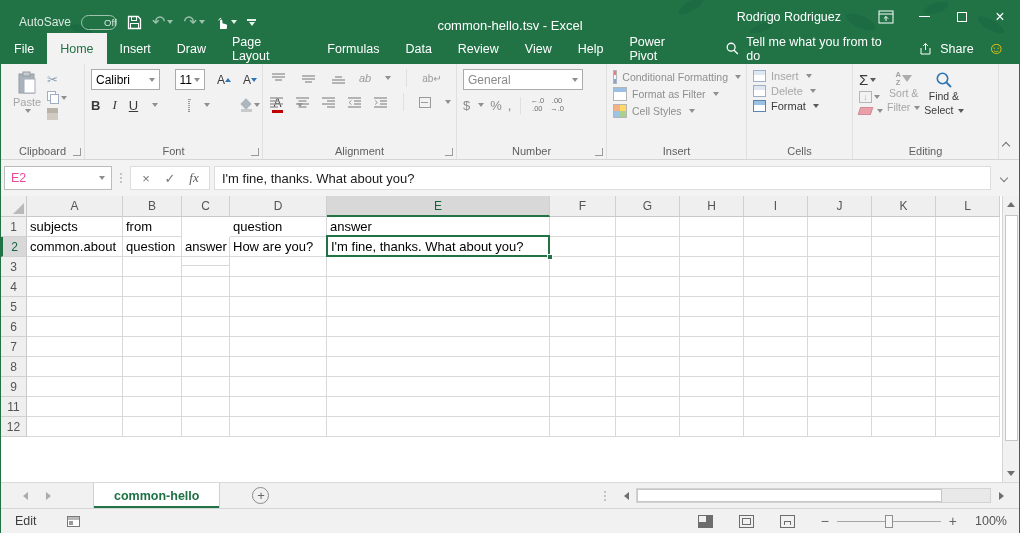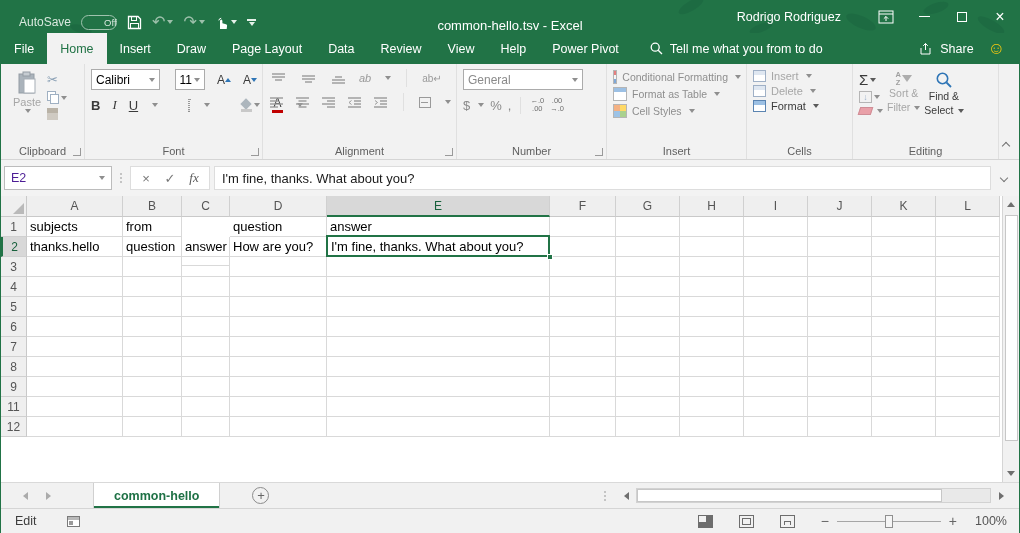--- a/index.html
+++ b/index.html
@@ -113,21 +113,21 @@
   .ed-big{display:flex;flex-direction:column;align-items:center;justify-content:flex-start;font-size:10.5px;line-height:1.25;text-align:center;padding-top:2px;gap:1px}
   .azic{display:flex;align-items:center;gap:1px}
   .azic .letters{display:flex;flex-direction:column;font-size:7.5px;font-weight:bold;color:#a0a0a0;line-height:1}
   .funnel{width:0;height:0;border-left:5px solid transparent;border-right:5px solid transparent;border-top:7px solid #adadad}
   .ribbon-collapse{position:absolute;right:8px;bottom:8px;width:8px;height:8px}
   .chv-up{display:block;width:6px;height:6px;border-left:1.5px solid #6f6f6f;border-top:1.5px solid #6f6f6f;transform:rotate(45deg)}
   .chv-dn{display:inline-block;width:6px;height:6px;border-right:1.5px solid #777;border-bottom:1.5px solid #777;transform:rotate(45deg)}
 
   
   .fbar{height:36px;background:#f3f3f3;display:flex;align-items:center;padding:0 6px 0 3px;gap:4px;flex:0 0 auto}
-  .namebox{width:108px;height:24px;background:#fff;border:1px solid #bcbcbc;display:flex;align-items:center;justify-content:space-between;padding:0 6px;font-size:12.5px;color:#4c1d95}
+  .namebox{width:108px;height:24px;background:#fff;border:1px solid #bcbcbc;display:flex;align-items:center;justify-content:space-between;padding:0 6px;font-size:12.5px;color:#ec4899}
   .vdots{display:flex;flex-direction:column;gap:2px;padding:0 4px}
   .vdots i{width:2px;height:2px;border-radius:50%;background:#b5b5b5;display:block}
   .fbtns{display:flex;align-items:center;gap:2px;height:24px;background:#fff;border:1px solid #ddd;padding:0 4px}
   .fbtn{width:22px;text-align:center;font-size:13px;color:#777}
   .fx{font-family:"Liberation Serif",serif;font-style:italic;font-size:13px;color:#5a5a5a}
   .finput{flex:1;height:24px;background:#fff;border:1px solid #ddd;display:flex;align-items:center;padding:0 7px;font-size:13px;color:#1a1a1a}
   .fexpand{width:18px;display:flex;justify-content:center}
 
   
   .gridwrap{position:relative;flex:1;background:#fff;overflow:hidden}
@@ -250,20 +250,21 @@
         </span>
     </div>
   </div>
 
   <div class="tabrow">
     <span class="tab">File</span>
     <span class="tab active">Home</span>
     <span class="tab">Insert</span>
     <span class="tab">Draw</span>
     <span class="tab">Page Layout</span>
+    <span class="tab">Formulas</span>
     <span class="tab">Data</span>
     <span class="tab">Review</span>
     <span class="tab">View</span>
     <span class="tab">Help</span>
     <span class="tab">Power Pivot</span>
     <span class="tellme">
       <svg width="13" height="13" viewBox="0 0 13 13">
           <circle cx="5.2" cy="5.2" r="4" fill="none" stroke="#fff" stroke-width="1.3"></circle>
           <line x1="8.2" y1="8.2" x2="12" y2="12" stroke="#fff" stroke-width="1.3"></line>
         </svg>
@@ -457,21 +458,21 @@
     </div>
 
     <div class="grp stylesg">
       <span class="style-item">
           <span class="cfic"></span>
           <span>Conditional Formatting</span>
           <span class="crt g"></span>
         </span>
       <span class="style-item">
           <span class="ftic"></span>
-          <span>Format as Table</span>
+          <span>Format as Filter</span>
           <span class="crt g"></span>
         </span>
       <span class="style-item">
           <span class="csic"></span>
           <span>Cell Styles</span>
           <span class="crt g"></span>
         </span>
       <span class="grp-label">Insert</span>
     </div>
 
@@ -592,21 +593,21 @@
           <div class="gcell" style="width: 66px;"></div>
           <div class="gcell" style="width: 64px;"></div>
           <div class="gcell" style="width: 64px;"></div>
           <div class="gcell" style="width: 64px;"></div>
           <div class="gcell" style="width: 64px;"></div>
           <div class="gcell" style="width: 64px;"></div>
           <div class="gcell" style="width: 64px;"></div>
         </div>
         <div class="grow">
           <div class="rowhdr hl">2</div>
-          <div class="gcell" style="width: 96px;">thanks.hello</div>
+          <div class="gcell" style="width: 96px;">common.about</div>
           <div class="gcell" style="width: 59px;">question</div>
           <div class="gcell" style="width: 48px;">answer</div>
           <div class="gcell" style="width: 97px;">How are you?</div>
           <div class="gcell active" style="width: 223px;">
             <div class="editbox">I'm fine, thanks. What about you?</div>
             <span class="fillhandle"></span>
           </div>
           <div class="gcell" style="width: 66px;"></div>
           <div class="gcell" style="width: 64px;"></div>
           <div class="gcell" style="width: 64px;"></div>

